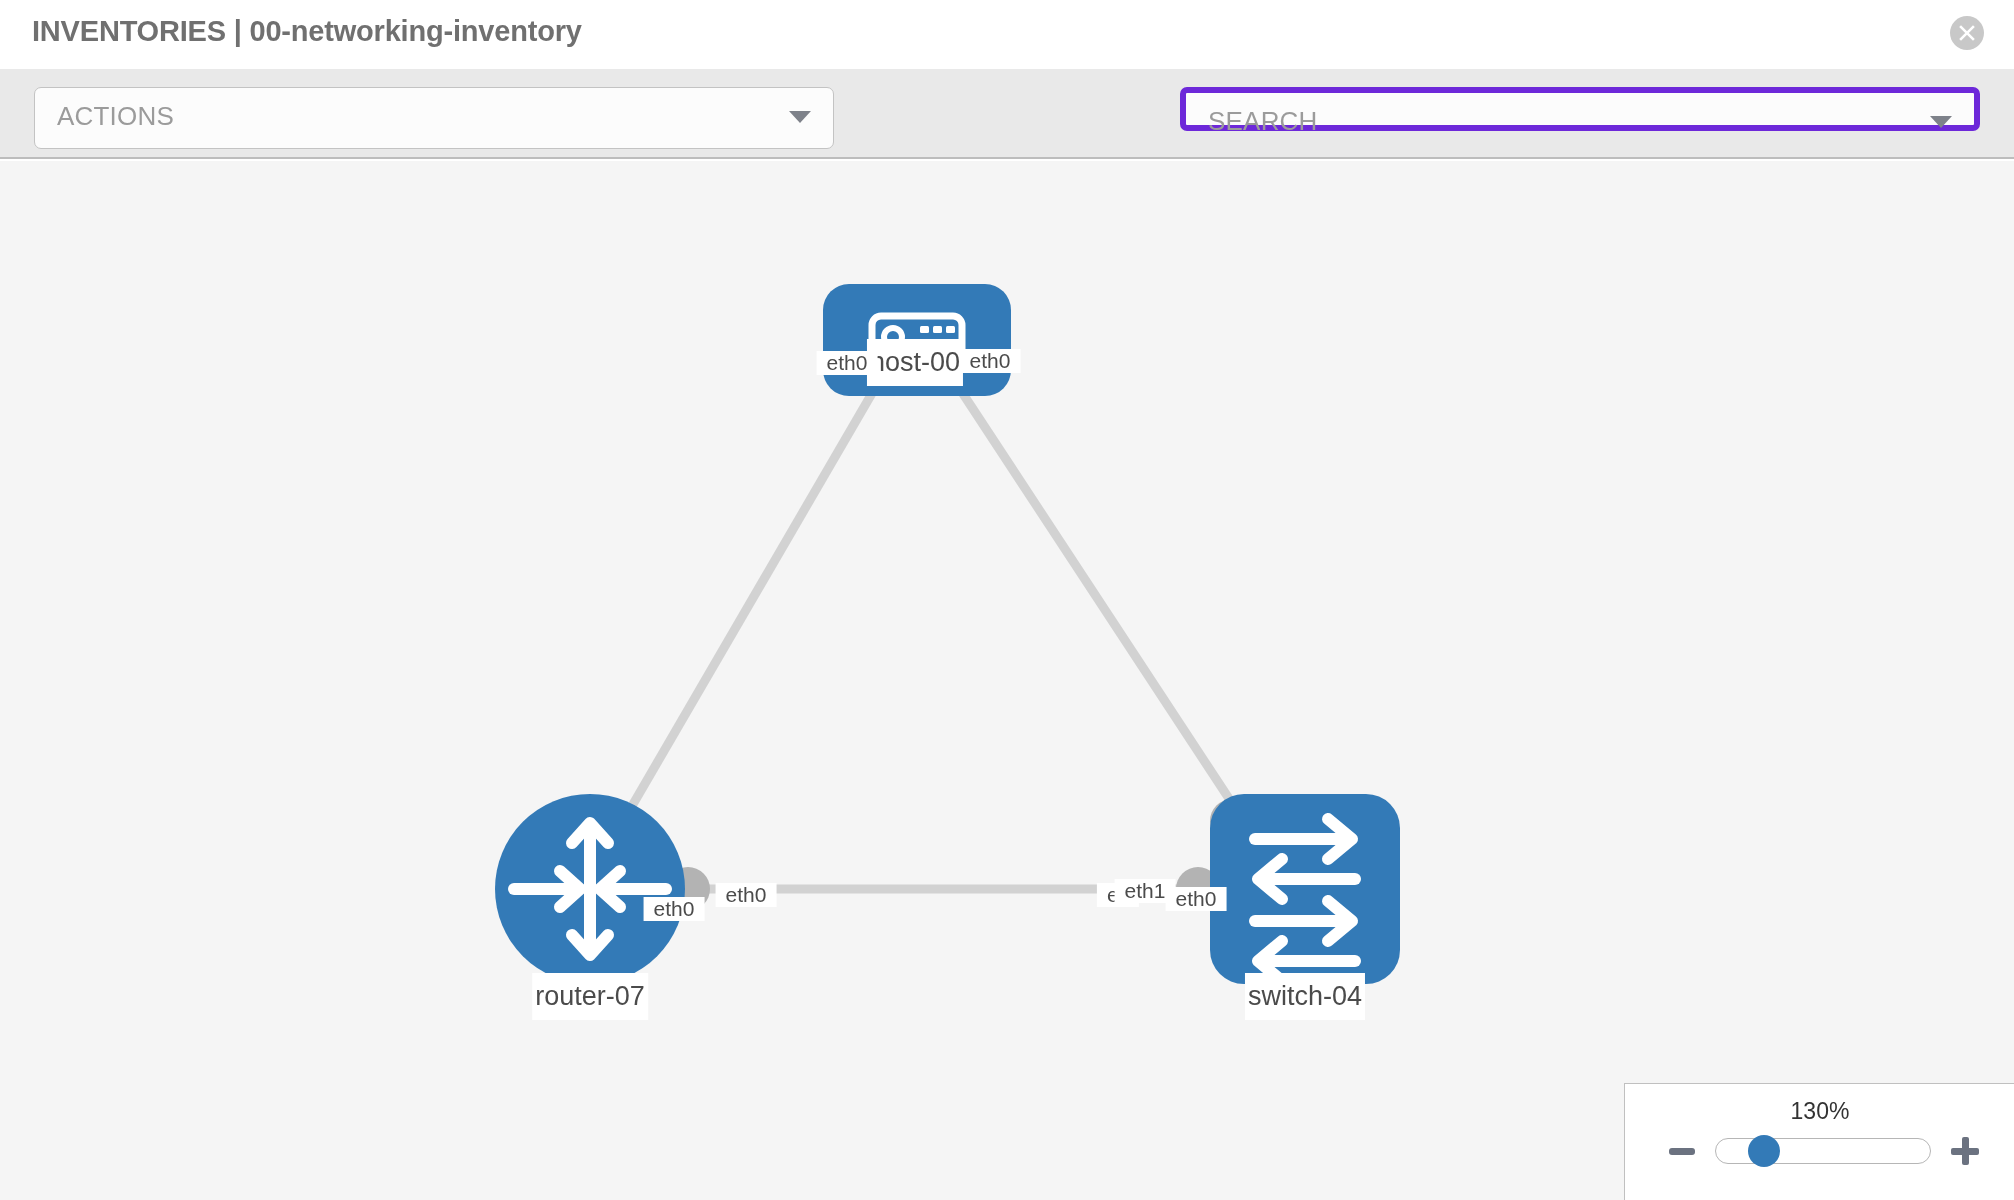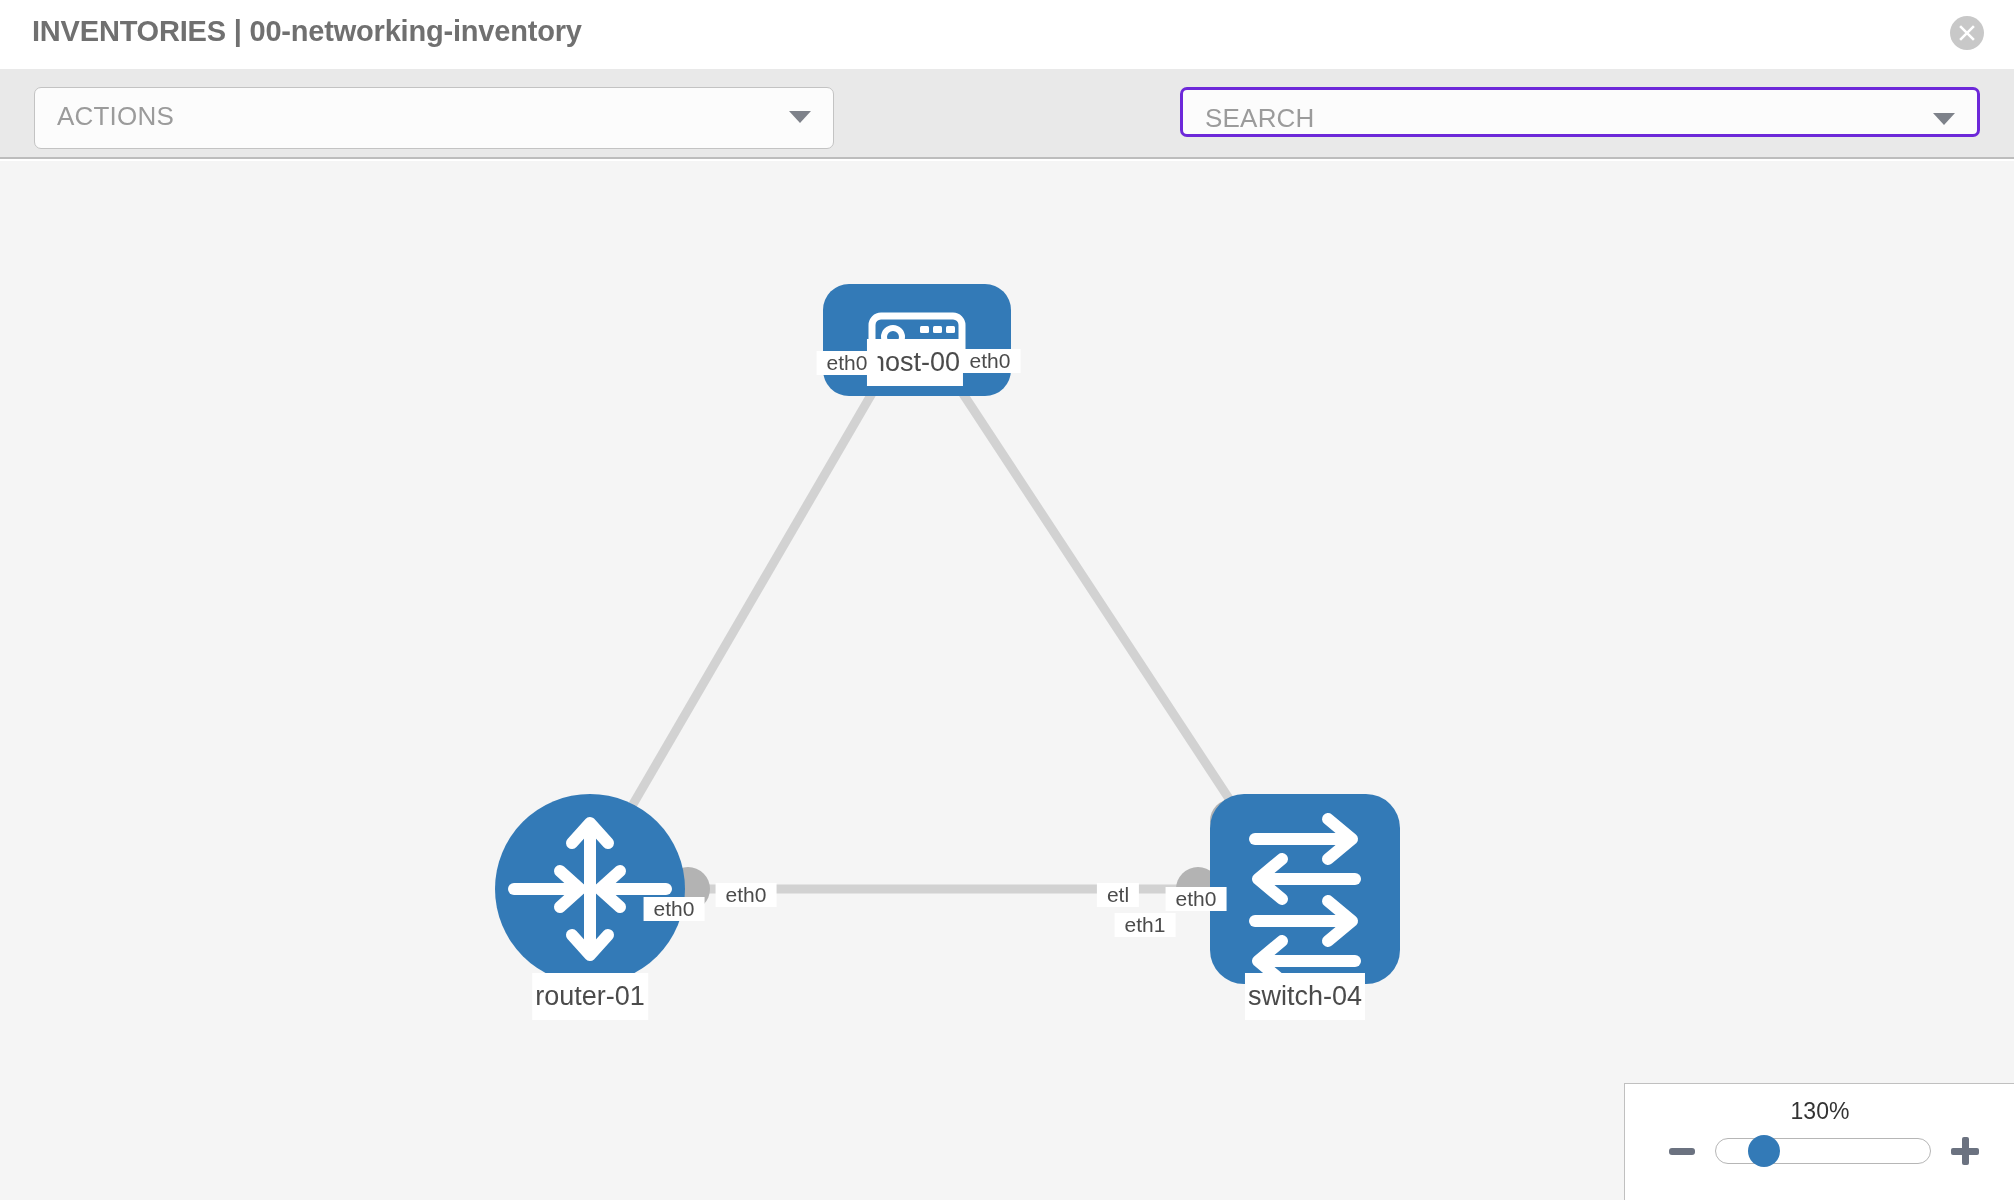--- a/index.html
+++ b/index.html
@@ -64,23 +64,23 @@
   .tool-icon {
     position: absolute; top: 94px;
     width: 44px; height: 44px;
     cursor: pointer;
   }
   .tool-wrench { left: 1044px; }
   .tool-key    { left: 1112px; }
 
   .search-select {
     position: absolute; left: 1180px; top: 18px;
-    width: 800px; height: 50px;
+    width: 800px; height: 44px;
     background: #fcfcfc;
-    border: 3px solid #6d28d9;
+    border: 6px solid #6d28d9;
     border-radius: 7px;
     cursor: pointer;
   }
   .search-label {
     position: absolute; left: 22px; top: 13px;
     font-size: 26px; color: #9b9b9b;
     letter-spacing: 0.2px;
   }
 
   
@@ -262,30 +262,30 @@
         <polyline points="1282,698 1258,718 1282,738"></polyline>
         <line x1="1255" y1="760" x2="1348" y2="760"></line>
         <polyline points="1328,740 1352,760 1328,780"></polyline>
         <line x1="1355" y1="800" x2="1262" y2="800"></line>
         <polyline points="1282,780 1258,800 1282,820"></polyline>
       </g>
     </g>
   </svg>
 
   <div class="node-label" style="left:915px; top:178px;">host-00</div>
-  <div class="node-label" style="left:590px; top:812px;">router-01</div>
+  <div class="node-label" style="left:590px; top:812px;">router-07</div>
   <div class="node-label" style="left:1305px; top:812px;">switch-04</div>
 
   <div class="if-label" style="left:847px; top:190px;">eth0</div>
   <div class="if-label" style="left:990px; top:188px;">eth0</div>
   <div class="if-label" style="left:674px; top:736px;">eth0</div>
   <div class="if-label" style="left:1196px; top:726px;">eth0</div>
   <div class="if-label" style="left:746px; top:722px;">eth0</div>
   <div class="if-label" style="left:1118px; top:722px;">etl</div>
-  <div class="if-label" style="left:1145px; top:752px;">eth1</div>
+  <div class="if-label" style="left:1145px; top:718px;">eth1</div>
 </div>
 
 <div class="zoom-panel">
   <div class="zoom-value">130%</div>
   <div class="zoom-minus"></div>
   <div class="zoom-track"></div>
   <div class="zoom-thumb"></div>
   <div class="zoom-plus"></div>
 </div>
 

